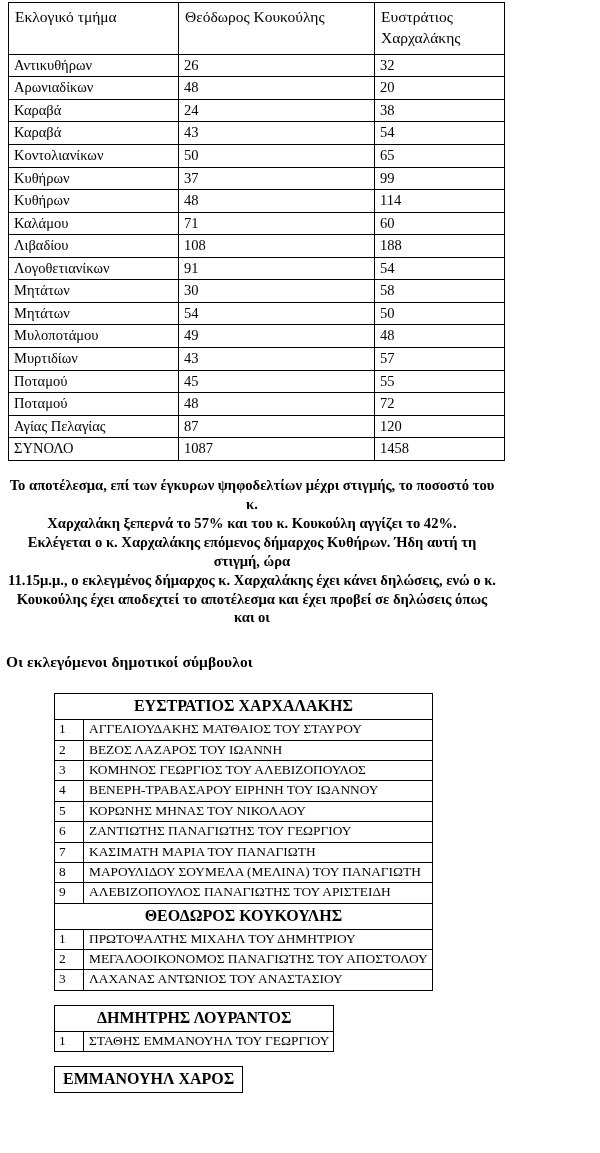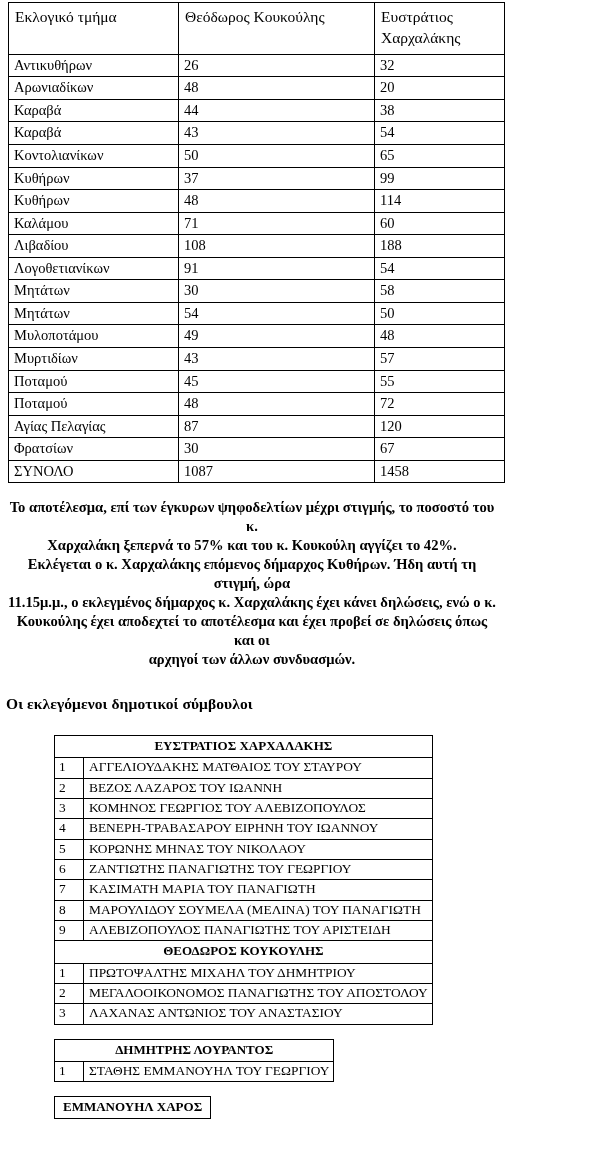--- a/index.html
+++ b/index.html
@@ -88,21 +88,21 @@
     white-space: nowrap;
   }
   table.council td.num {
     width: 20px;
     text-align: left;
     padding-left: 4px;
   }
   table.council tr.grouphdr td {
     text-align: center;
     font-weight: bold;
-    font-size: 13px;
+    font-size: 16px;
     padding: 2px 8px 3px 8px;
     line-height: 1.25;
   }
   .spacer-14 { height: 14px; }
 </style>
 </head>
 <body>
 
 <div class="page">
 
@@ -125,21 +125,21 @@
         <td>26</td>
         <td>32</td>
       </tr>
       <tr>
         <td>Αρωνιαδίκων</td>
         <td>48</td>
         <td>20</td>
       </tr>
       <tr>
         <td>Καραβά</td>
-        <td>44</td>
+        <td>24</td>
         <td>38</td>
       </tr>
       <tr>
         <td>Καραβά</td>
         <td>43</td>
         <td>54</td>
       </tr>
       <tr>
         <td>Κοντολιανίκων</td>
         <td>50</td>
@@ -197,41 +197,35 @@
       </tr>
       <tr>
         <td>Ποταμού</td>
         <td>48</td>
         <td>72</td>
       </tr>
       <tr>
         <td>Αγίας Πελαγίας</td>
         <td>87</td>
         <td>120</td>
-      </tr>
-      <tr>
-        <td>Φρατσίων</td>
-        <td>30</td>
-        <td>67</td>
       </tr>
       <tr>
         <td>ΣΥΝΟΛΟ</td>
         <td>1087</td>
         <td>1458</td>
       </tr>
     </tbody>
   </table>
 
   <div class="para">
     <p>Το αποτέλεσμα, επί των έγκυρων ψηφοδελτίων μέχρι στιγμής, το ποσοστό του κ.</p>
     <p>Χαρχαλάκη ξεπερνά το 57% και του κ. Κουκούλη αγγίζει το 42%.</p>
     <p>Εκλέγεται ο κ. Χαρχαλάκης επόμενος δήμαρχος Κυθήρων. Ήδη αυτή τη στιγμή, ώρα</p>
     <p>11.15μ.μ., ο εκλεγμένος δήμαρχος κ. Χαρχαλάκης έχει κάνει δηλώσεις, ενώ ο κ.</p>
     <p>Κουκούλης έχει αποδεχτεί το αποτέλεσμα και έχει προβεί σε δηλώσεις όπως και οι</p>
-    <p>αρχηγοί των άλλων συνδυασμών.</p>
   </div>
 
   <div class="council-title">Οι εκλεγόμενοι δημοτικοί σύμβουλοι</div>
 
   <div class="council-wrap">
     <table class="council">
       <tbody>
         <tr class="grouphdr">
           <td colspan="2">ΕΥΣΤΡΑΤΙΟΣ ΧΑΡΧΑΛΑΚΗΣ</td>
         </tr>

